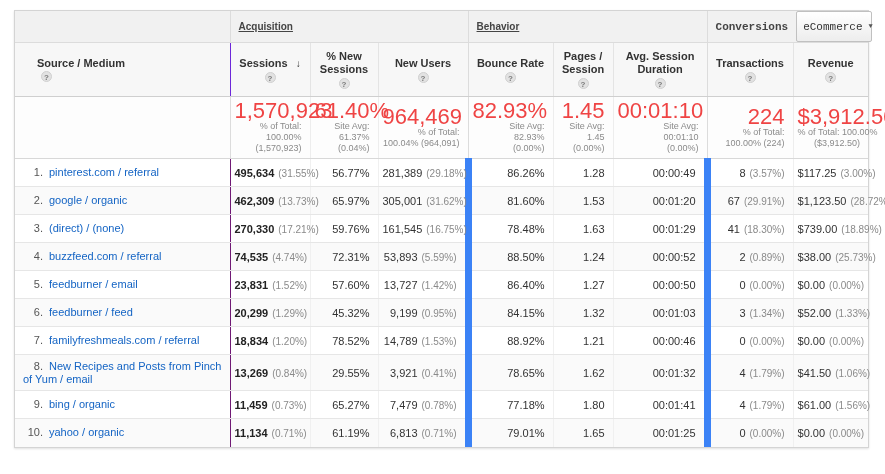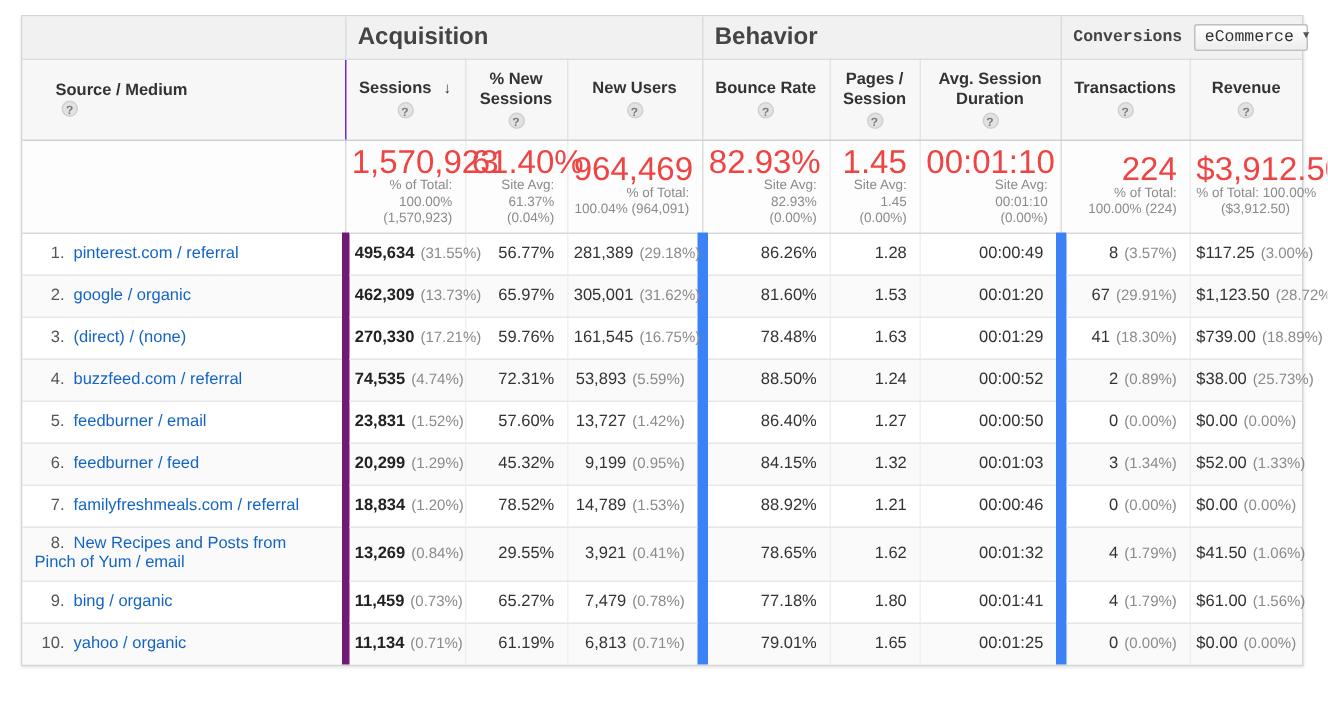--- a/index.html
+++ b/index.html
@@ -35,26 +35,27 @@
     margin: 0;
     vertical-align: middle;
   }
 
   
   .grp {
     height: 28px;
     background: #f1f1f1;
     border-bottom: 1px solid #dcdcdc;
     border-right: 1px solid #dcdcdc;
-    font-size: 16px;
+    font-size: 10px;
     color: #444;
     font-weight: bold;
     text-align: left;
     padding-left: 8px !important;
     box-sizing: border-box;
+    text-decoration: underline;
   }
   .grp.first {
     background: #f1f1f1;
     border-right: 1px solid #dcdcdc;
   }
   .grp-conv {
     background: #f1f1f1;
     border-bottom: 1px solid #dcdcdc;
     font-size: 11px;
     color: #444;
@@ -68,21 +69,21 @@
     gap: 8px;
     font-family: Liberation Mono, monospace;
   }
   .select-box {
     display: inline-flex;
     align-items: center;
     justify-content: space-between;
     background: linear-gradient(to bottom,#ffffff,#ededed);
     border: 1px solid #c0c0c0;
     border-radius: 2px;
-    height: 18px;
+    height: 31px;
     padding: 0 4px 0 6px;
     font-size: 11px;
     font-weight: normal;
     color: #333;
     min-width: 76px;
     box-sizing: border-box;
   }
   .caret {
     font-size: 7px;
     color: #555;
@@ -177,21 +178,21 @@
     text-align: right;
     color: #333;
     background: #fff;
   }
   .drow td.sep { border-right: 7px solid #3b82f6; }
   .drow.alt td { background: #fafafa; }
   .drow td.dimcell {
     text-align: left;
     padding-left: 8px !important;
     color: #1155cc;
-    border-right: 5px solid #701a75;
+    border-right: 1px solid #701a75;
     line-height: 13px;
     margin-top: 22px;
   }
   .idx {
     display: inline-block;
     width: 20px;
     color: #555;
     text-align: right;
     margin-right: 6px;
     font-size: 11px;

